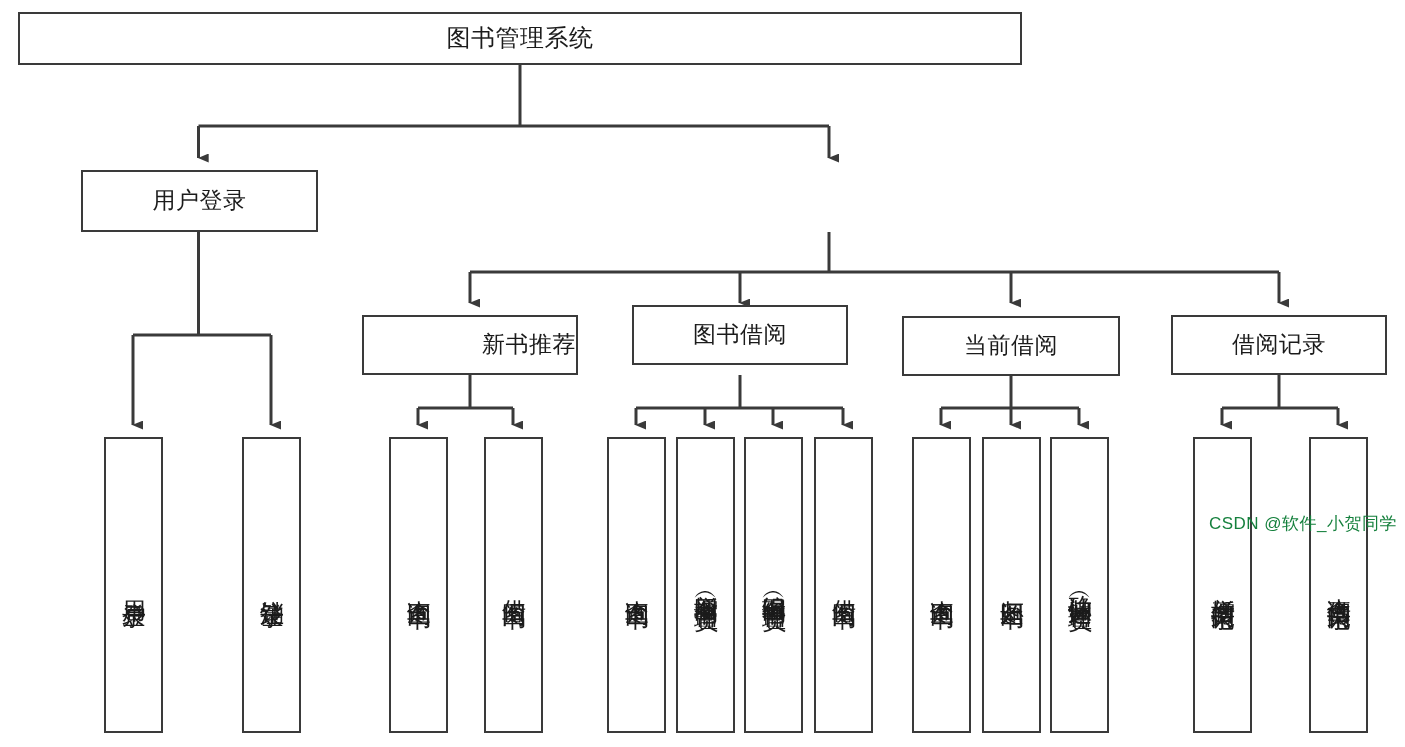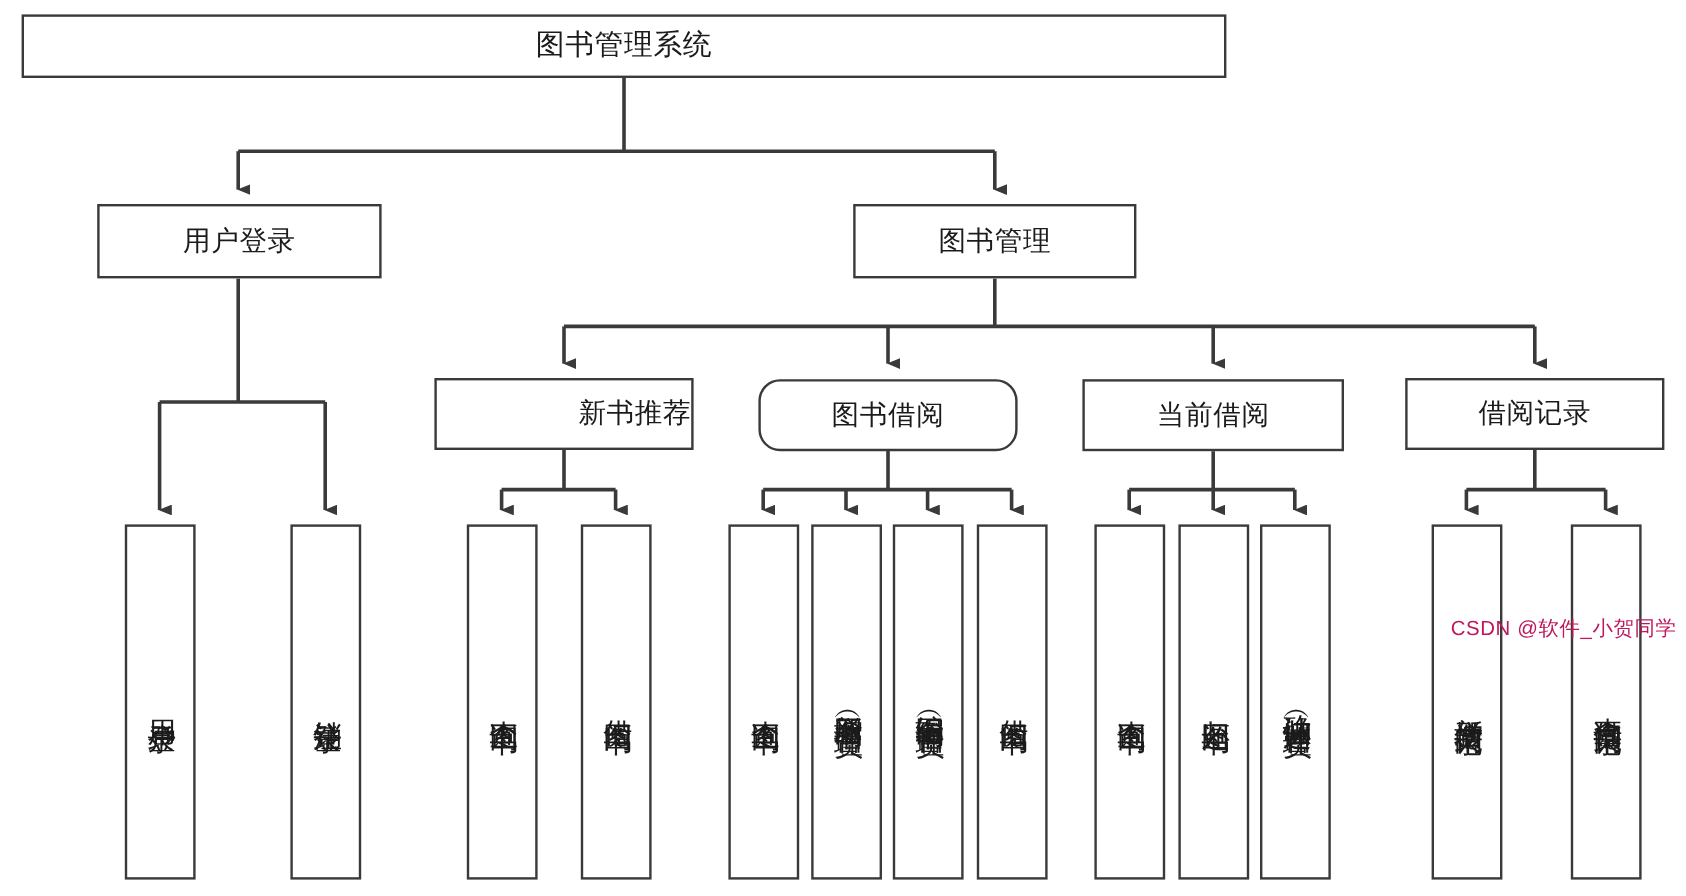--- a/index.html
+++ b/index.html
@@ -59,21 +59,21 @@
     font-size:24px;
     line-height:1.04;
     letter-spacing:2px;
     max-height:100%;
   }
   #watermark{
     position:absolute;
     right:8px;
     bottom:4px;
     font-size:17px;
-    color:#be185d;
+    color:#15803d;
     letter-spacing:0.5px;
     white-space:nowrap;
     user-select:none;
   }
 </style>
 </head>
 <body>
 
 <div id="diagram-root">
 
@@ -128,29 +128,26 @@
   </svg>
 
   <div class="node horiz root" style="left:18px;top:12px;width:1004px;height:53px;">
     <span class="node-label">图书管理系统</span>
   </div>
 
   <div class="node horiz" style="left:81px;top:170px;width:237px;height:62px;">
     <span class="node-label">用户登录</span>
   </div>
 
-  <div class="node horiz" style="left:711px;top:170px;width:236px;height:62px;">
-    <span class="node-label">图书管理</span>
-  </div>
 
   <div class="node horiz" style="left:362px;top:315px;width:216px;height:60px;justify-content:flex-end;">
     <span class="node-label">新书推荐</span>
   </div>
 
-  <div class="node horiz" style="left:632px;top:316px;width:216px;height:60px;border-radius:18px;">
+  <div class="node horiz" style="left:632px;top:305px;width:216px;height:60px;">
     <span class="node-label">图书借阅</span>
   </div>
 
   <div class="node horiz" style="left:902px;top:316px;width:218px;height:60px;">
     <span class="node-label">当前借阅</span>
   </div>
 
   <div class="node horiz" style="left:1171px;top:315px;width:216px;height:60px;">
     <span class="node-label">借阅记录</span>
   </div>

